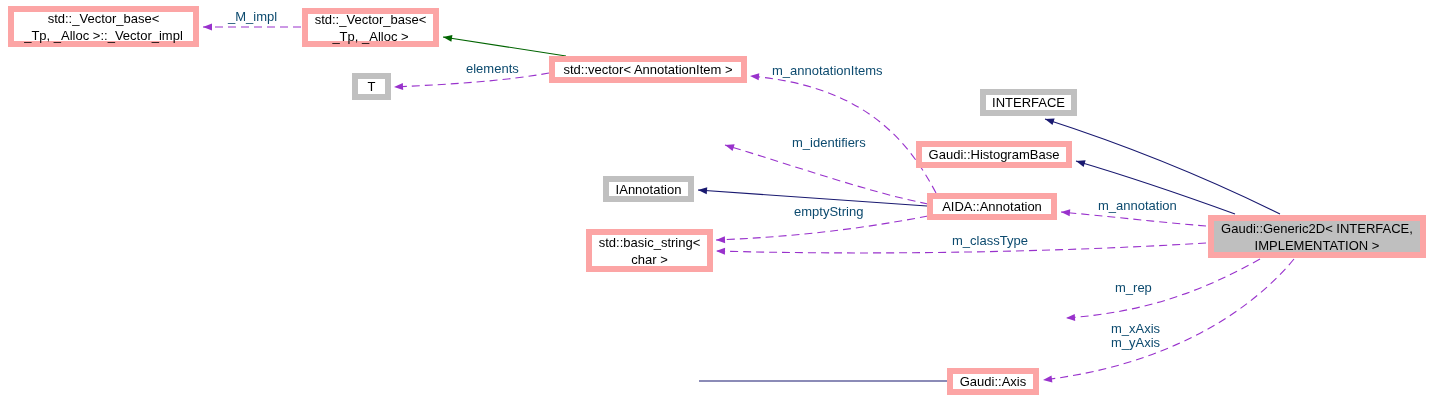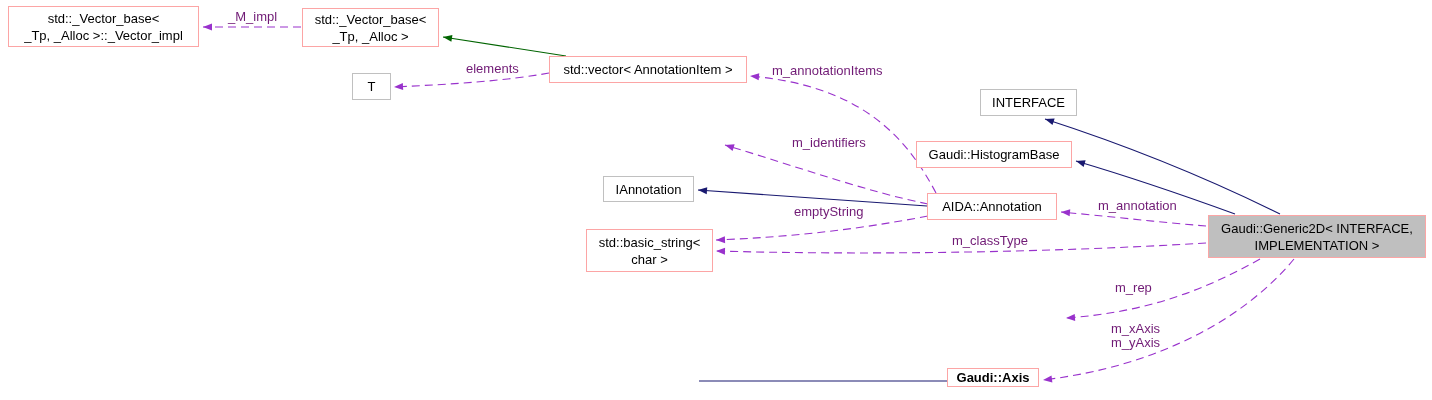--- a/index.html
+++ b/index.html
@@ -8,33 +8,33 @@
     width:1432px;height:400px;
     background:#ffffff;
     font-family:"Liberation Sans", sans-serif;
     overflow:hidden;
   }
   svg.edges{position:absolute;left:0;top:0;}
   .node{
     position:absolute;
     box-sizing:border-box;
     background:#ffffff;
-    border:1px solid #fca5a5;
+    border:6px solid #fca5a5;
     display:flex;flex-direction:column;
     align-items:center;justify-content:center;
     text-align:center;
     font-size:13px;line-height:17px;color:#000000;
     white-space:nowrap;
     padding:0 3px;
   }
   .node.ext{border-color:#c0c0c0;}
   .node.current{background:#bfbfbf;}
   .elabel{
     position:absolute;
-    font-size:13px;line-height:14px;color:#701a75;
+    font-size:13px;line-height:14px;color:#0c4a6e;
     white-space:nowrap;
   }
   .elabel.center{text-align:center;}
 </style>
 </head>
 <body>
 
 <div id="canvas">
 
   <svg class="edges" width="1432" height="400" viewBox="0 0 1432 400">
@@ -108,21 +108,21 @@
     <span>IMPLEMENTATION &gt;</span>
   </div>
 
   <div class="node" style="left:586px;top:229px;width:127px;height:43px;">
     <span>std::basic_string&lt;</span>
     <span>char &gt;</span>
   </div>
 
 
 
-  <div class="node" style="left:947px;top:368px;width:92px;height:19px;font-weight:bold;">
+  <div class="node" style="left:947px;top:368px;width:92px;height:27px;">
     <span>Gaudi::Axis</span>
   </div>
 
   <span class="elabel" style="left:228px;top:10px;">_M_impl</span>
   <span class="elabel" style="left:466px;top:62px;">elements</span>
   <span class="elabel" style="left:772px;top:64px;">m_annotationItems</span>
   <span class="elabel" style="left:792px;top:136px;">m_identifiers</span>
   <span class="elabel" style="left:794px;top:205px;">emptyString</span>
   <span class="elabel" style="left:1098px;top:199px;">m_annotation</span>
   <span class="elabel" style="left:952px;top:234px;">m_classType</span>

